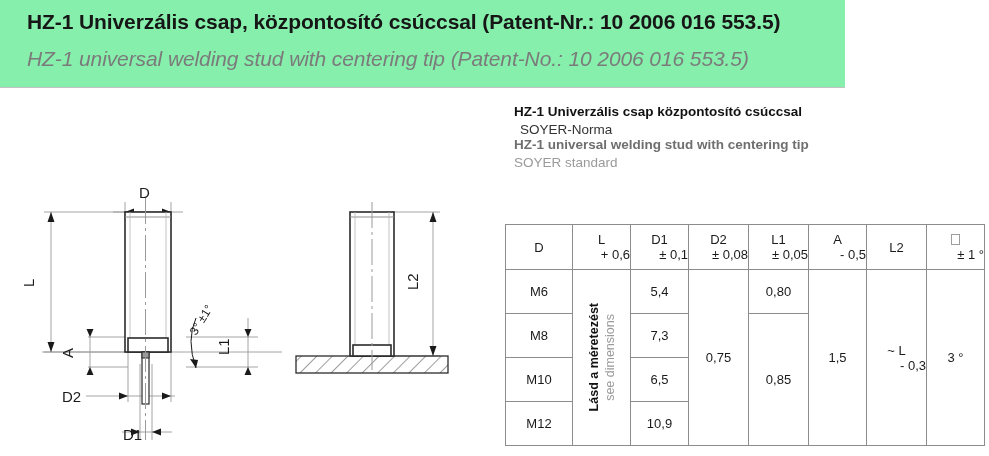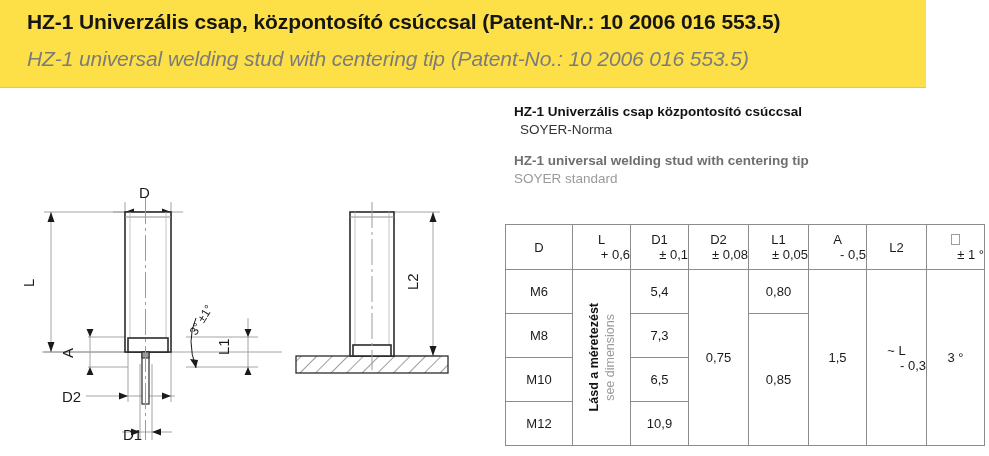--- a/index.html
+++ b/index.html
@@ -6,41 +6,41 @@
   body{
     width:989px;height:456px;
     background:#ffffff;
     font-family:"Liberation Sans", sans-serif;
     overflow:hidden;
     position:relative;
   }
 
   
   #header-band{
-    position:absolute; left:0; top:0; width:926px; height:88px;
-    background:#fde047;
+    position:absolute; left:0; top:0; width:845px; height:88px;
+    background:#86efac;
     border-bottom:1px solid #c3c3c3;
     box-sizing:border-box;
   }
   #header-title-hu{
     position:absolute; left:27px; top:10px;
     font-size:21px; font-weight:bold; color:#161616;
     white-space:nowrap; letter-spacing:-0.1px;
   }
   #header-title-en{
     position:absolute; left:27px; top:47px;
     font-size:21px; font-weight:normal; color:#7b7b7b;
     white-space:nowrap; letter-spacing:-0.1px;font-style:italic;
   }
 
   
   #spec-text{ position:absolute; left:514px; top:104px; width:470px; }
   .spec-hu-title{ font-size:13.5px; font-weight:bold; color:#111; }
   .spec-hu-sub  { font-size:13.5px; color:#333; margin-left:6px; margin-top:3px;}
-  .spec-en-title{ font-size:13.5px; font-weight:bold; color:#6f6f6f; margin-top:16px;}
+  .spec-en-title{ font-size:13.5px; font-weight:bold; color:#6f6f6f; }
   .spec-en-sub  { font-size:13.5px; color:#9a9a9a; margin-top:3px;}
 
   
   #dim-table{
     position:absolute; left:505px; top:224px;
     border-collapse:collapse;
     table-layout:fixed;
   }
   #dim-table td{
     border:1px solid #8c8c8c;

